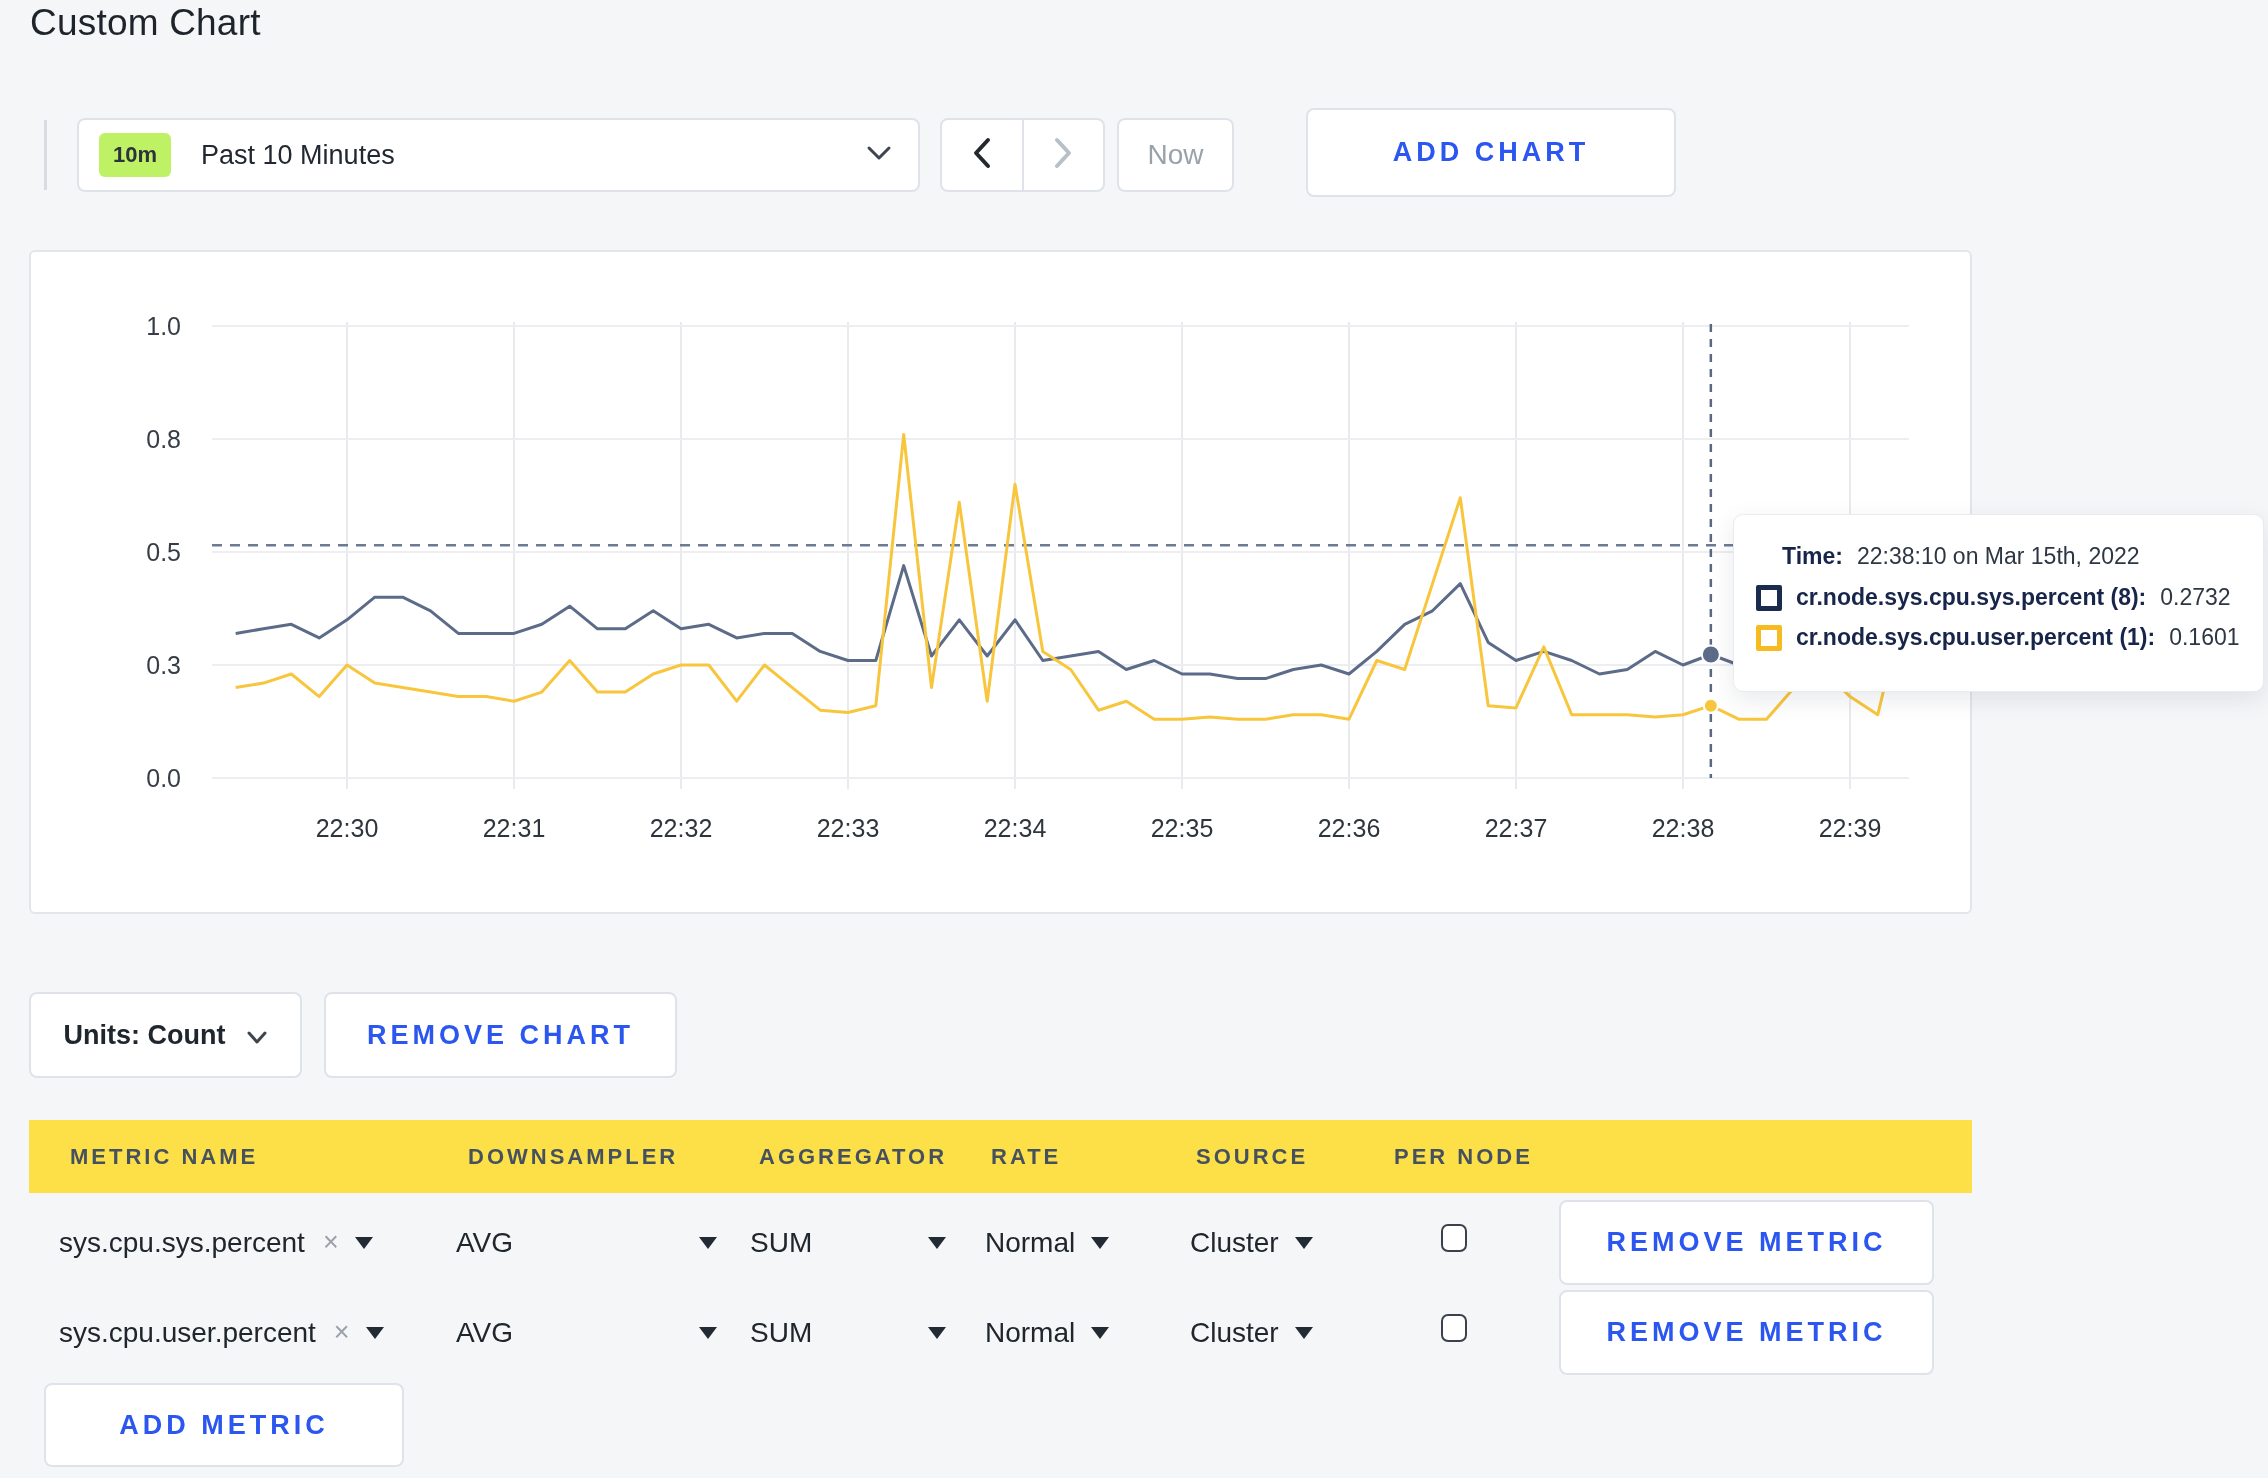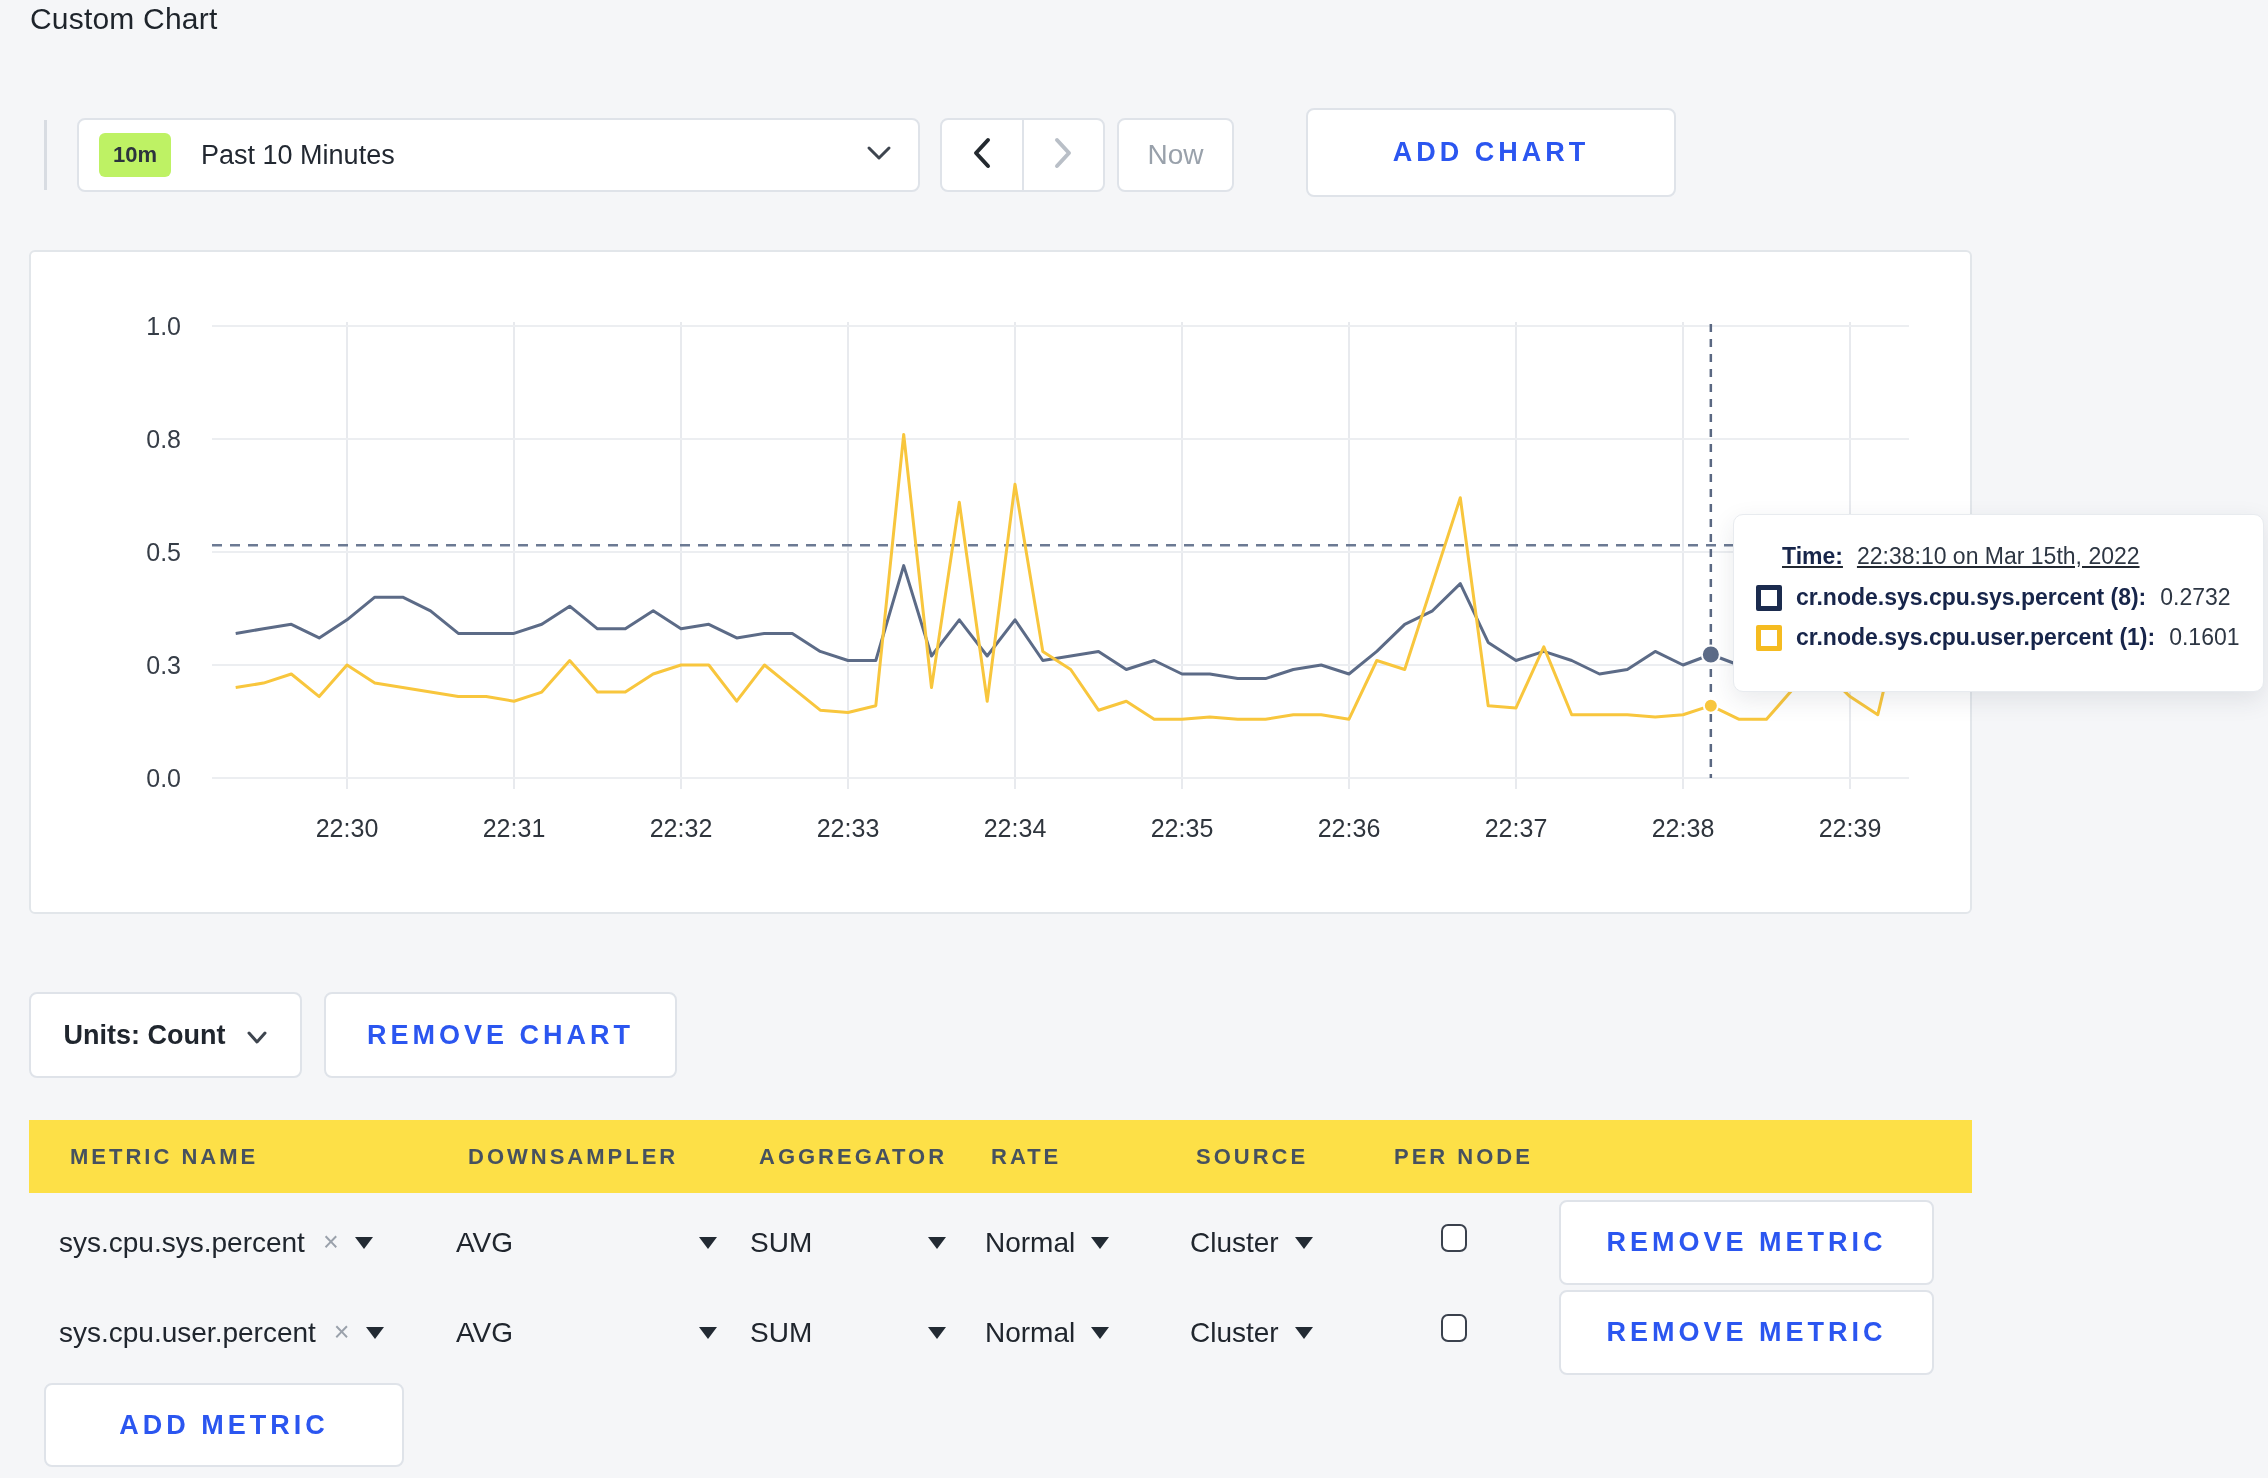--- a/index.html
+++ b/index.html
@@ -1,32 +1,32 @@
 <!DOCTYPE html>
 <html><head>
 <meta charset="utf-8">
 <style>
   html,body{margin:0;padding:0;}
   body{width:2268px;height:1478px;background:#f5f6f8;font-family:"Liberation Sans",sans-serif;color:#222831;overflow:hidden;}
   .page{position:relative;width:2268px;height:1478px;}
-  h1.title{position:absolute;left:30px;top:2px;font-size:30px;font-weight:500;color:#1e242b;margin:0;letter-spacing:.2px;}
+  h1.title{position:absolute;left:30px;top:2px;font-size:37px;font-weight:500;color:#1e242b;margin:0;letter-spacing:.2px;}
   .vdivider{position:absolute;left:44px;top:120px;width:3px;height:70px;background:#d8dce2;}
   .btn{position:absolute;background:#fff;border:2px solid #dfe3e9;border-radius:8px;display:flex;align-items:center;justify-content:center;box-sizing:border-box;cursor:pointer;}
   .timerange{left:77px;top:118px;width:843px;height:74px;justify-content:flex-start;padding:0 26px 0 20px;}
   .badge{background:#bef264;border-radius:6px;font-weight:bold;font-size:22px;color:#2c333d;padding:9px 14px;}
   .tr-label{font-size:27px;color:#222831;margin-left:30px;flex:1;text-align:left;}
   .navpair{left:940px;top:118px;width:165px;height:74px;padding:0;}
   .navcell{width:50%;height:100%;display:flex;align-items:center;justify-content:center;}
   .navcell+.navcell{border-left:2px solid #dfe3e9;}
   .now{left:1117px;top:118px;width:117px;height:74px;font-size:28px;color:#99a1ab;}
   .blue-btn{color:#2b56f0;font-size:27px;font-weight:600;letter-spacing:4px;}
   .addchart{left:1306px;top:108px;width:370px;height:89px;}
   .chart-panel{position:absolute;left:29px;top:250px;width:1943px;height:664px;background:#fff;border:2px solid #e2e6ea;border-radius:6px;box-sizing:border-box;}
   .tooltip{position:absolute;left:1733px;top:514px;width:531px;height:178px;background:#fff;border:1px solid #e8ebef;border-radius:10px;box-shadow:0 8px 24px rgba(40,50,70,.10);box-sizing:border-box;padding:20px 0 0 22px;z-index:5;}
-  .tt-time{margin:8px 0 14px 26px;font-size:23px;text-decoration:underline;}
+  .tt-time{margin:8px 0 14px 26px;font-size:23px;}
   .tt-time .lb{font-weight:bold;color:#17254a;margin-right:14px;}
   .tt-row{display:flex;align-items:center;margin:0 0 13px 0;font-size:23px;}
   .swatch{width:16px;height:16px;border:5px solid #000;border-radius:2px;margin-right:14px;flex:0 0 auto;}
   .tt-label{font-weight:bold;color:#17254a;margin-right:14px;white-space:nowrap;}
   .tt-val{color:#2d3643;}
   .unitsbtn{left:29px;top:992px;width:273px;height:86px;font-weight:bold;font-size:27px;color:#20262e;gap:22px;}
   .removechart{left:324px;top:992px;width:353px;height:86px;}
   .header-band{position:absolute;left:29px;top:1120px;width:1943px;height:73px;background:#fde047;}
   .th{position:absolute;top:24px;font-size:22px;font-weight:bold;letter-spacing:3px;color:#46515f;white-space:nowrap;}
   .cell{position:absolute;display:flex;align-items:center;font-size:28px;color:#20262e;white-space:nowrap;}

